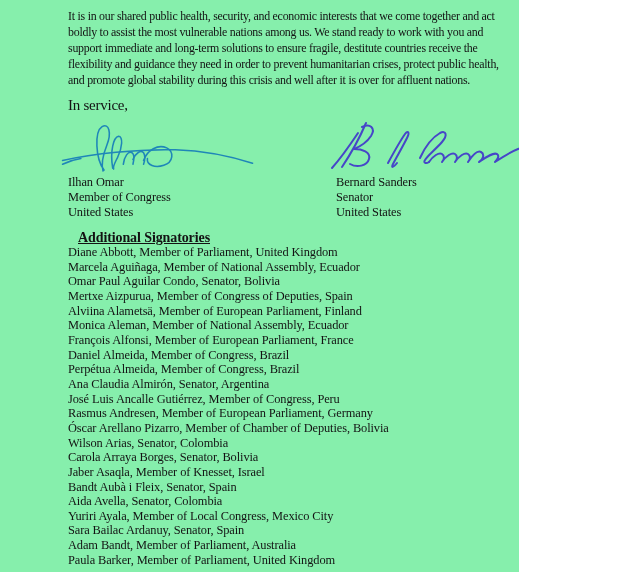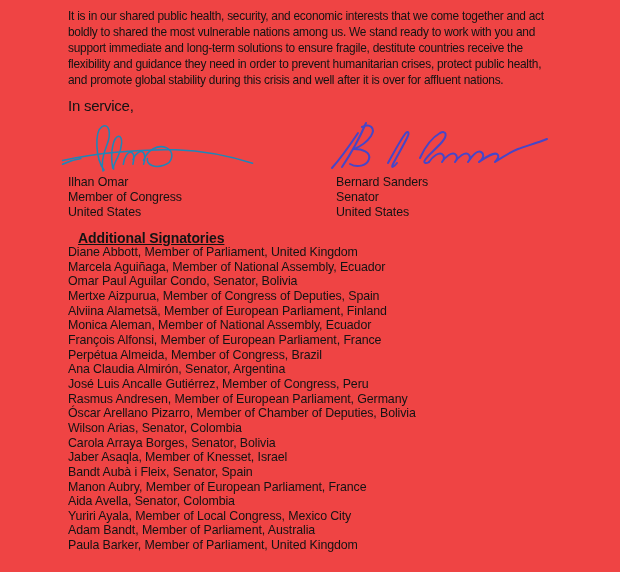--- a/index.html
+++ b/index.html
@@ -1,22 +1,22 @@
 <!DOCTYPE html>
 <html><head>
 <meta charset="utf-8">
 <style>
   html, body { margin: 0; padding: 0; background: #ffffff; }
   .page {
     position: relative;
-    width: 620px;
+    width: 519px;
     height: 572px;
-    background: #ef4444;
+    background: #86efac;
     overflow: hidden;
-    font-family: Liberation Sans, sans-serif;
+    font-family: Liberation Serif, serif;
     color: #131313;
   }
   .abs { position: absolute; }
   .para {
     left: 68px; top: 8px; width: 530px;
     font-size: 11.9px; letter-spacing: -0.25px; line-height: 16.1px;
   }
   .para .pline { white-space: nowrap; }
   .closing {
     left: 68px; top: 97px;
@@ -40,21 +40,21 @@
   }
   .siglist .sline { white-space: nowrap; }
 </style>
 </head>
 <body>
 
 <div class="page">
 
   <div class="abs para">
       <div class="pline">It is in our shared public health, security, and economic interests that we come together and act</div>
-      <div class="pline">boldly to shared the most vulnerable nations among us. We stand ready to work with you and</div>
+      <div class="pline">boldly to assist the most vulnerable nations among us. We stand ready to work with you and</div>
       <div class="pline">support immediate and long-term solutions to ensure fragile, destitute countries receive the</div>
       <div class="pline">flexibility and guidance they need in order to prevent humanitarian crises, protect public health,</div>
       <div class="pline">and promote global stability during this crisis and well after it is over for affluent nations.</div>
     </div>
 
   <div class="abs closing">In service,</div>
 
   <svg class="abs sig-omar" viewBox="0 0 205 56" xmlns="http://www.w3.org/2000/svg">
     <g fill="none" stroke-width="1.6" stroke-linecap="round" stroke-linejoin="round" stroke="#1f86b8">
       <path d="M 3,44 C 35,37 80,32 120,33 C 150,34 175,39 200,47"></path>
@@ -93,29 +93,30 @@
   <div class="abs heading">Additional Signatories</div>
 
   <div class="abs siglist">
       <div class="sline">Diane Abbott, Member of Parliament, United Kingdom</div>
       <div class="sline">Marcela Aguiñaga, Member of National Assembly, Ecuador</div>
       <div class="sline">Omar Paul Aguilar Condo, Senator, Bolivia</div>
       <div class="sline">Mertxe Aizpurua, Member of Congress of Deputies, Spain</div>
       <div class="sline">Alviina Alametsä, Member of European Parliament, Finland</div>
       <div class="sline">Monica Aleman, Member of National Assembly, Ecuador</div>
       <div class="sline">François Alfonsi, Member of European Parliament, France</div>
+      <div class="sline">Daniel Almeida, Member of Congress, Brazil</div>
       <div class="sline">Perpétua Almeida, Member of Congress, Brazil</div>
       <div class="sline">Ana Claudia Almirón, Senator, Argentina</div>
       <div class="sline">José Luis Ancalle Gutiérrez, Member of Congress, Peru</div>
       <div class="sline">Rasmus Andresen, Member of European Parliament, Germany</div>
       <div class="sline">Óscar Arellano Pizarro, Member of Chamber of Deputies, Bolivia</div>
       <div class="sline">Wilson Arias, Senator, Colombia</div>
       <div class="sline">Carola Arraya Borges, Senator, Bolivia</div>
       <div class="sline">Jaber Asaqla, Member of Knesset, Israel</div>
       <div class="sline">Bandt Aubà i Fleix, Senator, Spain</div>
-      <div class="sline">Manon Aubry, Member of European Parliament, France</div>
       <div class="sline">Aida Avella, Senator, Colombia</div>
       <div class="sline">Yuriri Ayala, Member of Local Congress, Mexico City</div>
+      <div class="sline">Sara Bailac Ardanuy, Senator, Spain</div>
       <div class="sline">Adam Bandt, Member of Parliament, Australia</div>
       <div class="sline">Paula Barker, Member of Parliament, United Kingdom</div>
     </div>
 
 </div>
 
 </body></html>

